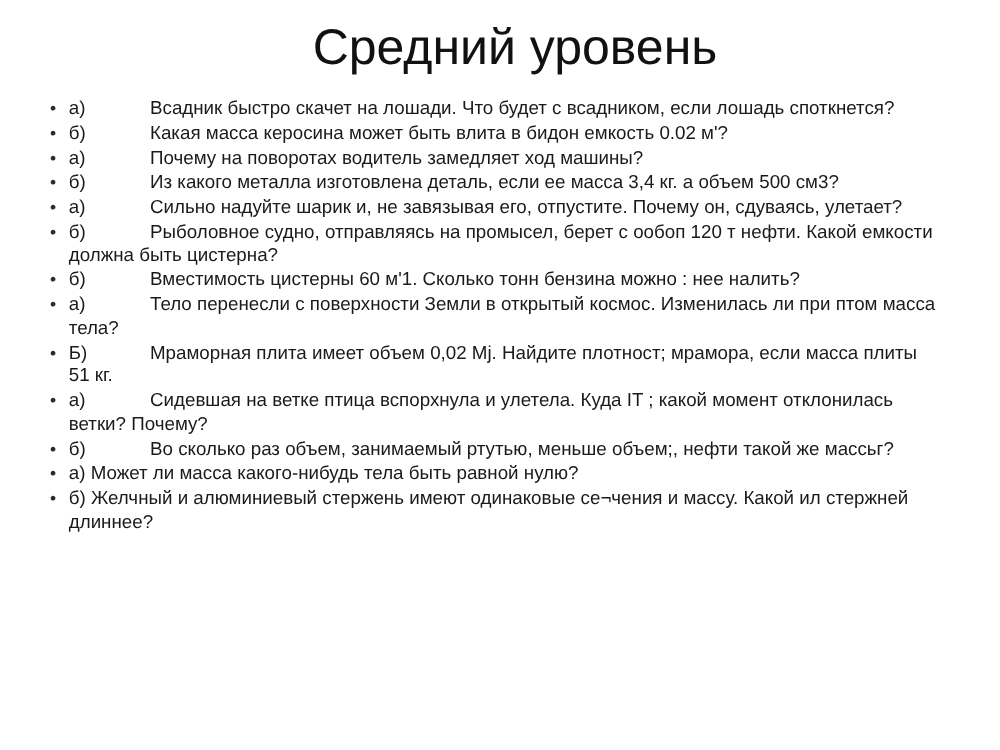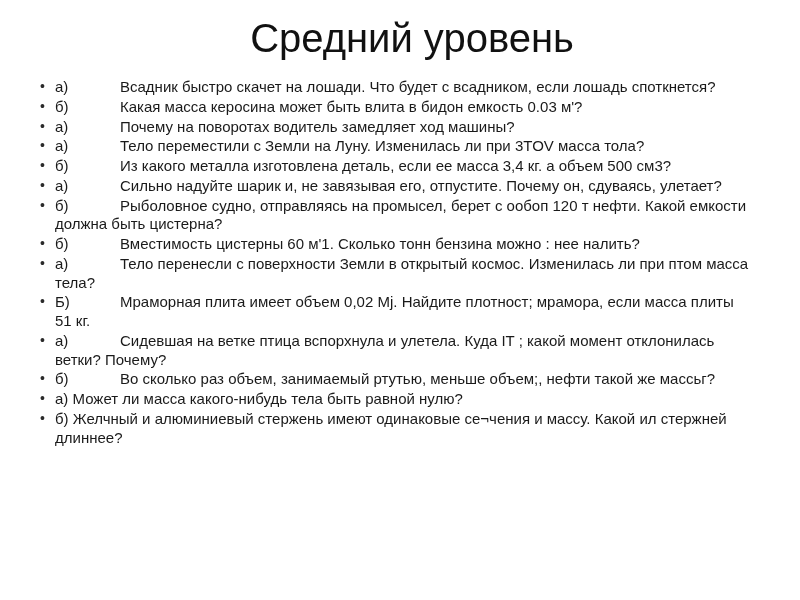--- a/index.html
+++ b/index.html
@@ -58,23 +58,22 @@
     width: 65px;
   }
 </style>
 </head>
 <body>
 
 <div class="slide">
   <h1 class="title">Средний уровень</h1>
   <ul class="bullets" id="bullet-list">
       <li><span class="label tabbed">а)</span><span>Всадник быстро скачет на лошади. Что будет с всадником, если лошадь споткнется?</span></li>
-      <li><span class="label tabbed">б)</span><span>Какая масса керосина может быть влита в бидон емкость 0.03 м'?</span></li>
+      <li><span class="label tabbed">б)</span><span>Какая масса керосина может быть влита в бидон емкость 0.02 м'?</span></li>
       <li><span class="label tabbed">а)</span><span>Почему на поворотах водитель замедляет ход машины?</span></li>
-      <li><span class="label tabbed">а)</span><span>Тело переместили с Земли на Луну. Изменилась ли при 3TOV масса тола?</span></li>
       <li><span class="label tabbed">б)</span><span>Из какого металла изготовлена деталь, если ее масса 3,4 кг. а объем 500 см3?</span></li>
       <li><span class="label tabbed">а)</span><span>Сильно надуйте шарик и, не завязывая его, отпустите. Почему он, сдуваясь, улетает?</span></li>
       <li><span class="label tabbed">б)</span><span>Рыболовное судно, отправляясь на промысел, берет с ообоп 120 т нефти. Какой емкости должна быть цистерна?</span></li>
       <li><span class="label tabbed">б)</span><span>Вместимость цистерны 60 м'1. Сколько тонн бензина можно : нее налить?</span></li>
       <li><span class="label tabbed">а)</span><span>Тело перенесли с поверхности Земли в открытый космос. Изменилась ли при птом масса тела?</span></li>
       <li><span class="label tabbed">Б)</span><span>Мраморная плита имеет объем 0,02 Mj. Найдите плотност; мрамора, если масса плиты 51 кг.</span></li>
       <li><span class="label tabbed">а)</span><span>Сидевшая на ветке птица вспорхнула и улетела. Куда IT ; какой момент отклонилась ветки? Почему?</span></li>
       <li><span class="label tabbed">б)</span><span>Во сколько раз объем, занимаемый ртутью, меньше объем;, нефти такой же массьг?</span></li>
       <li><span class="label">а)</span><span> Может ли масса какого-нибудь тела быть равной нулю?</span></li>
       <li><span class="label">б)</span><span> Желчный и алюминиевый стержень имеют одинаковые се¬чения и массу. Какой ил стержней длиннее?</span></li>

